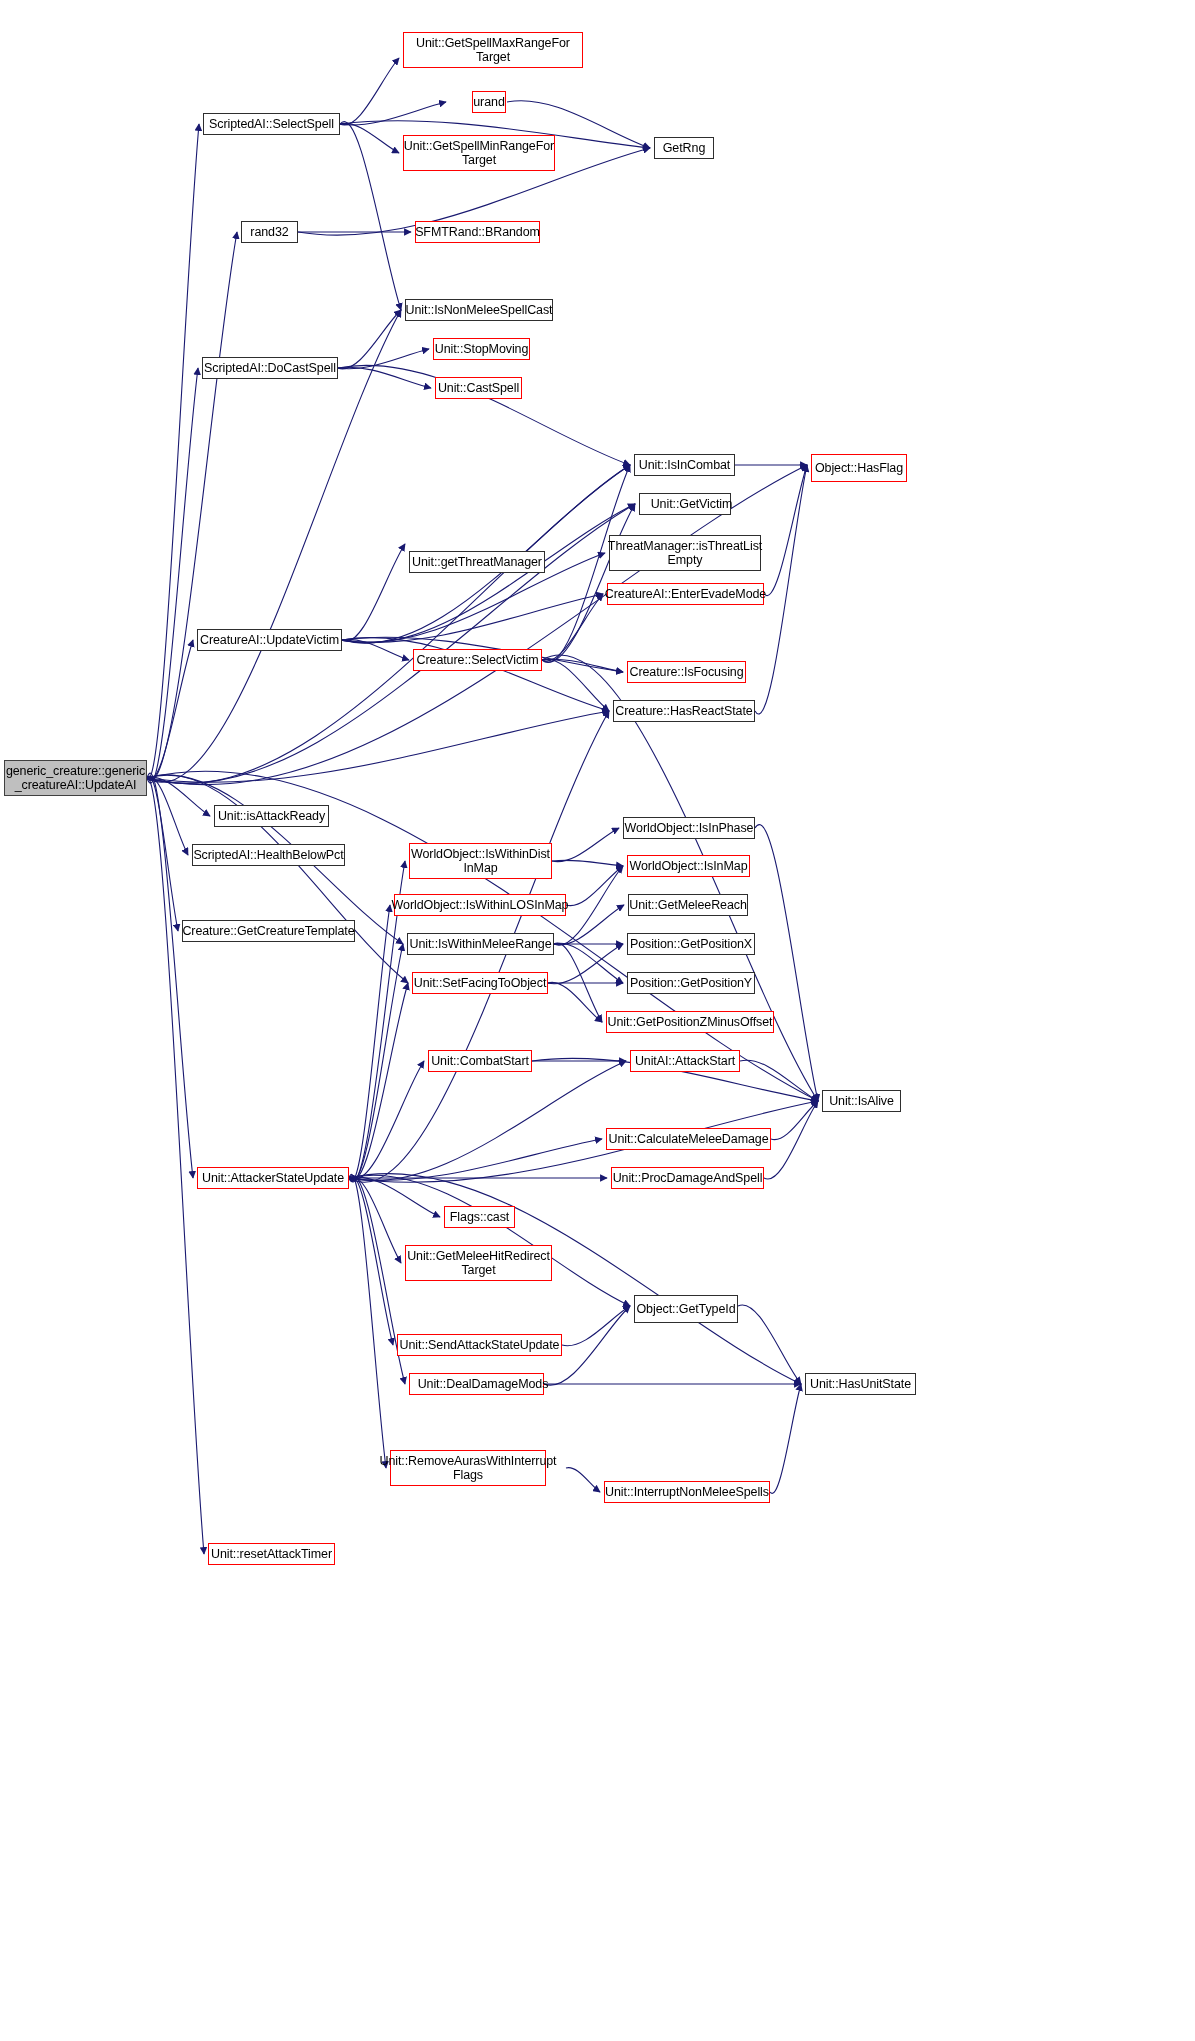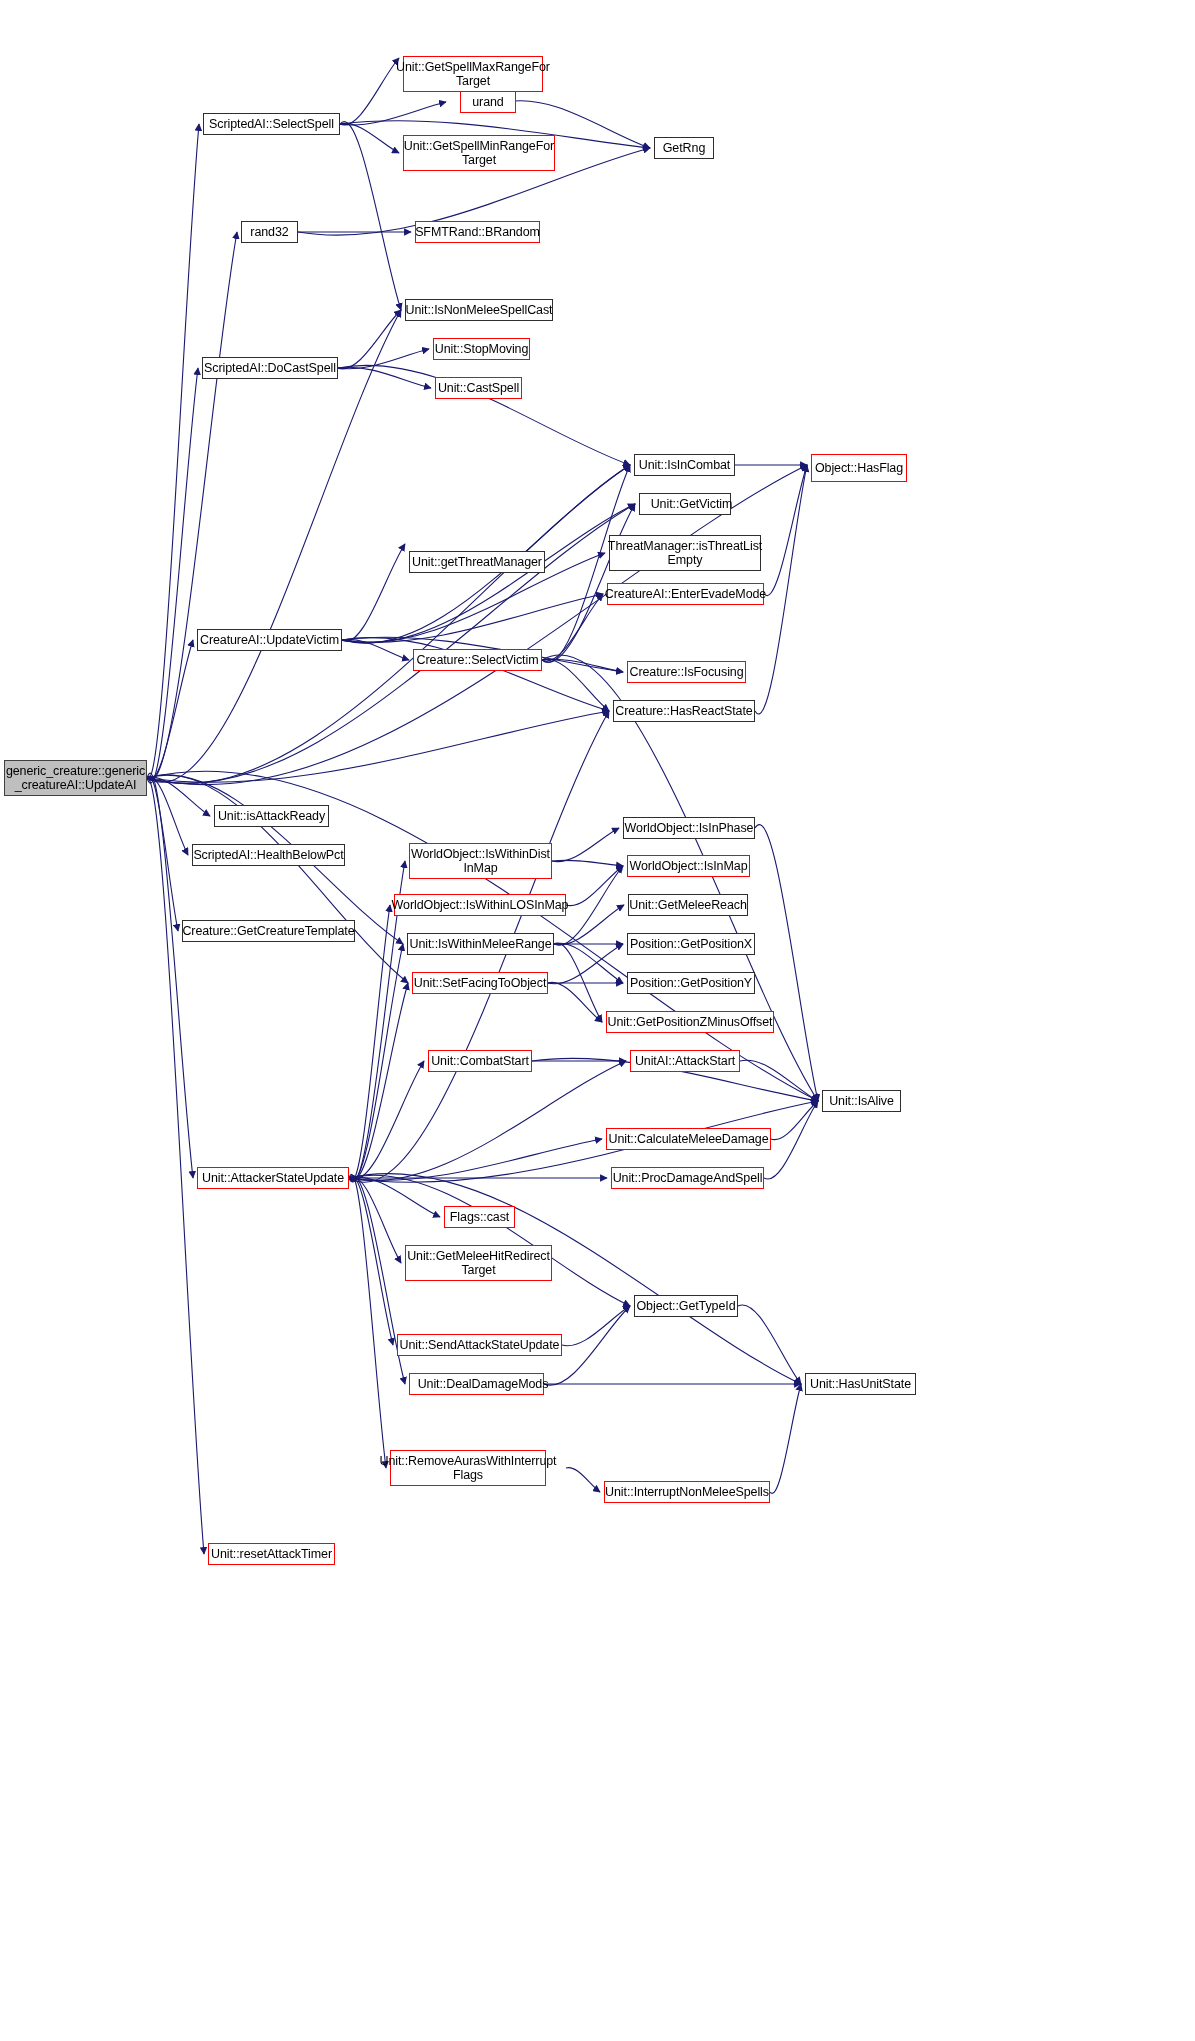--- a/index.html
+++ b/index.html
@@ -146,23 +146,23 @@
         <path d="M 771 1139 C 786.51 1144.3765217471866, 803.9 1112.6119525718063, 818 1101" marker-end="url(#arrow)"></path>
         <path d="M 764 594 C 778.19 609.968271999779, 794.1 503.6721617453822, 807 465" marker-end="url(#arrow)"></path>
         <path d="M 755 711 C 772.16 741.1913839250694, 791.4 538.6619074663863, 807 465" marker-end="url(#arrow)"></path>
         <path d="M 755 828 C 775.79 794.4572268035604, 799.1 1019.2409105902562, 818 1101" marker-end="url(#arrow)"></path>
       </g>
   </svg>
   <div id="nodes-layer">
       <div class="node current" style="left: 4px; top: 760px; width: 143px; height: 36px;">generic_creature::generic
 _creatureAI::UpdateAI</div>
       <div class="node black" style="left: 203px; top: 113px; width: 137px; height: 22px;">ScriptedAI::SelectSpell</div>
-      <div class="node red" style="left: 403px; top: 56px; width: 140px; height: 36px;">Unit::GetSpellMaxRangeFor
+      <div class="node red" style="left: 403px; top: 32px; width: 180px; height: 36px;">Unit::GetSpellMaxRangeFor
 Target</div>
-      <div class="node red" style="left: 460px; top: 91px; width: 56px; height: 22px;">urand</div>
+      <div class="node red" style="left: 472px; top: 91px; width: 34px; height: 22px;">urand</div>
       <div class="node red" style="left: 403px; top: 135px; width: 152px; height: 36px;">Unit::GetSpellMinRangeFor
 Target</div>
       <div class="node black" style="left: 654px; top: 137px; width: 60px; height: 22px;">GetRng</div>
       <div class="node black" style="left: 241px; top: 221px; width: 57px; height: 22px;">rand32</div>
       <div class="node red" style="left: 415px; top: 221px; width: 125px; height: 22px;">SFMTRand::BRandom</div>
       <div class="node black" style="left: 405px; top: 299px; width: 148px; height: 22px;">Unit::IsNonMeleeSpellCast</div>
       <div class="node black" style="left: 202px; top: 357px; width: 136px; height: 22px;">ScriptedAI::DoCastSpell</div>
       <div class="node red" style="left: 433px; top: 338px; width: 97px; height: 22px;">Unit::StopMoving</div>
       <div class="node red" style="left: 435px; top: 377px; width: 87px; height: 22px;">Unit::CastSpell</div>
       <div class="node black" style="left: 634px; top: 454px; width: 101px; height: 22px;">Unit::IsInCombat</div>
@@ -192,21 +192,21 @@
       <div class="node red" style="left: 606px; top: 1011px; width: 168px; height: 22px;">Unit::GetPositionZMinusOffset</div>
       <div class="node red" style="left: 428px; top: 1050px; width: 104px; height: 22px;">Unit::CombatStart</div>
       <div class="node red" style="left: 630px; top: 1050px; width: 110px; height: 22px;">UnitAI::AttackStart</div>
       <div class="node black" style="left: 822px; top: 1090px; width: 79px; height: 22px;">Unit::IsAlive</div>
       <div class="node red" style="left: 606px; top: 1128px; width: 165px; height: 22px;">Unit::CalculateMeleeDamage</div>
       <div class="node red" style="left: 197px; top: 1167px; width: 152px; height: 22px;">Unit::AttackerStateUpdate</div>
       <div class="node red" style="left: 611px; top: 1167px; width: 153px; height: 22px;">Unit::ProcDamageAndSpell</div>
       <div class="node red" style="left: 444px; top: 1206px; width: 71px; height: 22px;">Flags::cast</div>
       <div class="node red" style="left: 405px; top: 1245px; width: 147px; height: 36px;">Unit::GetMeleeHitRedirect
 Target</div>
-      <div class="node black" style="left: 634px; top: 1295px; width: 104px; height: 22px;">Object::GetTypeId</div>
+      <div class="node black" style="left: 634px; top: 1295px; width: 104px; height: 28px;">Object::GetTypeId</div>
       <div class="node red" style="left: 397px; top: 1334px; width: 165px; height: 22px;">Unit::SendAttackStateUpdate</div>
       <div class="node red" style="left: 409px; top: 1373px; width: 135px; height: 22px; padding-left: 16px;">Unit::DealDamageMods</div>
       <div class="node black" style="left: 805px; top: 1373px; width: 111px; height: 22px;">Unit::HasUnitState</div>
       <div class="node red" style="left: 390px; top: 1450px; width: 156px; height: 36px;">Unit::RemoveAurasWithInterrupt
 Flags</div>
       <div class="node red" style="left: 604px; top: 1481px; width: 166px; height: 22px;">Unit::InterruptNonMeleeSpells</div>
       <div class="node red" style="left: 208px; top: 1543px; width: 127px; height: 22px;">Unit::resetAttackTimer</div>
     </div>
 </div>
 

